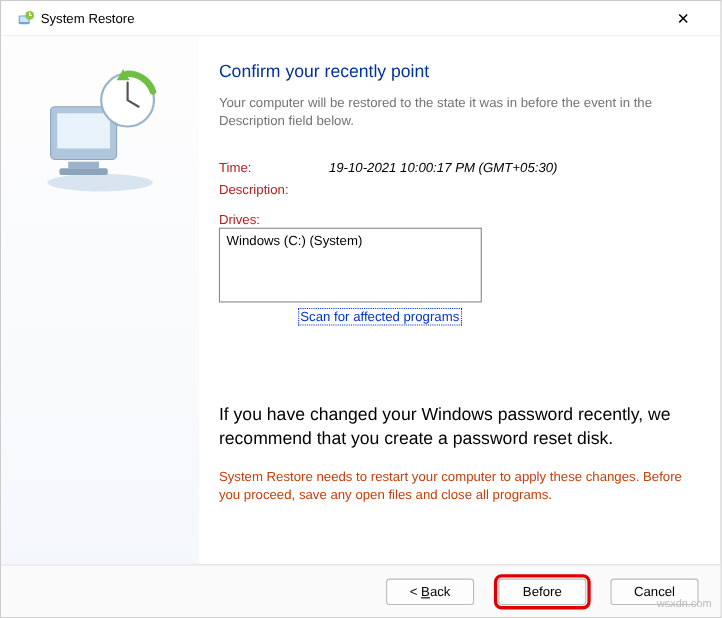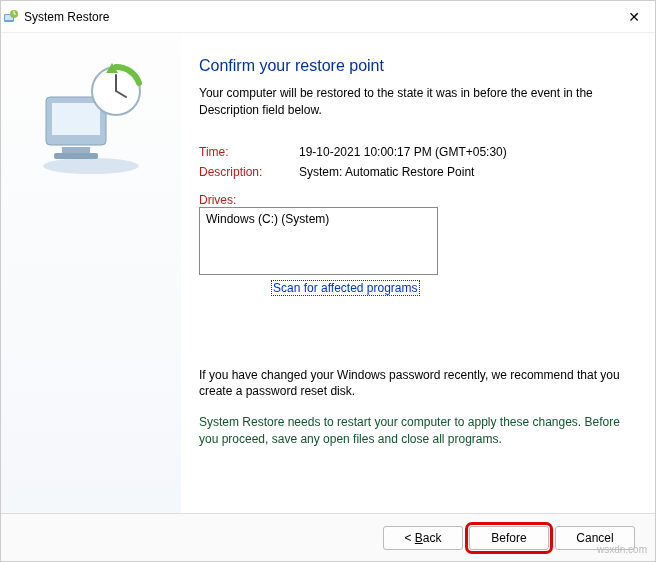--- a/index.html
+++ b/index.html
@@ -14,21 +14,21 @@
       font-size: 12px;
       color: #000;
       position: relative;
       border: 1px solid #ccc;
     }
     
     .titlebar {
       display: flex;
       align-items: center;
       height: 32px;
-      padding: 0 1px;
+      padding: 0 14px;
       border-bottom: 1px solid #eee;
     }
     .titlebar .app-icon {
       width: 16px;
       height: 16px;
       margin-right: 6px;
       display: flex;
       align-items: center;
       justify-content: center;
     }
@@ -66,35 +66,36 @@
       padding: 24px 28px 12px 18px;
     }
     .heading {
       font-size: 16px;
       color: #003399;
       margin: 0 0 10px 0;
       font-weight: 400;
     }
     .intro {
       font-size: 12px;
-      color: #000000;
+      color: #737373;
       margin-bottom: 26px;
       line-height: 1.4;
     }
     .field-row {
       display: flex;
       margin-bottom: 6px;
       font-size: 12px;
     }
     .field-label {
       width: 100px;
       color: #b91c1c;
     }
     .field-value {
       flex: 1;
+      font-style: italic;
     }
     .drives-row {
       display: flex;
       margin-top: 14px;
       flex-direction: column;
     }
     .drives-box {
       border: 1px solid #888;
       width: 239px;
       height: 68px;
@@ -107,40 +108,40 @@
       margin-top: 6px;
     }
     .scan-link a {
       color: #0033cc;
       font-size: 12px;
       text-decoration: none;
       border: 1px dotted #0033cc;
       padding: 0 1px;
     }
     .note {
-      font-size: 12px;
+      font-size: 16px;
       color: #000;
       line-height: 1.4;
       margin-top: 72px;
     }
     .note2 {
       font-size: 12px;
-      color: #14532d;
+      color: #c2410c;
       line-height: 1.4;
       margin-top: 14px;
     }
     
     .button-bar {
       height: 48px;
       border-top: 1px solid #ddd;
       display: flex;
       align-items: center;
       justify-content: flex-end;
       padding: 0 20px;
-      gap: 6px;
+      gap: 22px;
       background: #fafafa;
     }
     .btn {
       min-width: 80px;
       height: 24px;
       background: #fdfdfd;
       border: 1px solid #bbb;
       border-radius: 3px;
       font-size: 12px;
       padding: 0 12px;
@@ -184,30 +185,29 @@
       <rect x="36" y="86" width="28" height="6" fill="#9bb3c8"></rect>
       <rect x="28" y="92" width="44" height="6" rx="2" fill="#8aa4bc"></rect>
       <circle cx="90" cy="30" r="24" fill="#ffffff" stroke="#9bb3c8" stroke-width="2"></circle>
       <path d="M90 14 L90 30 L100 36" stroke="#555" stroke-width="2" fill="none" stroke-linecap="round"></path>
       <path d="M90 6 A24 24 0 0 1 113 22" stroke="#6fbf44" stroke-width="6" fill="none" stroke-linecap="round"></path>
       <polygon points="86,2 92,12 80,12" fill="#6fbf44"></polygon>
     </svg>
   </div>
 
   <div class="main-pane">
-    <h1 class="heading">Confirm your restore point</h1>
+    <h1 class="heading">Confirm your recently point</h1>
     <div class="intro">Your computer will be restored to the state it was in before the event in the Description field below.</div>
 
     <div class="field-row">
       <div class="field-label">Time:</div>
       <div class="field-value">19-10-2021 10:00:17 PM (GMT+05:30)</div>
     </div>
     <div class="field-row">
       <div class="field-label">Description:</div>
-      <div class="field-value">System: Automatic Restore Point</div>
     </div>
 
     <div class="drives-row">
       <div class="field-label">Drives:</div>
       <div class="drives-box">
         <div>Windows (C:) (System)</div>
       </div>
     </div>
 
     <div class="scan-link">

